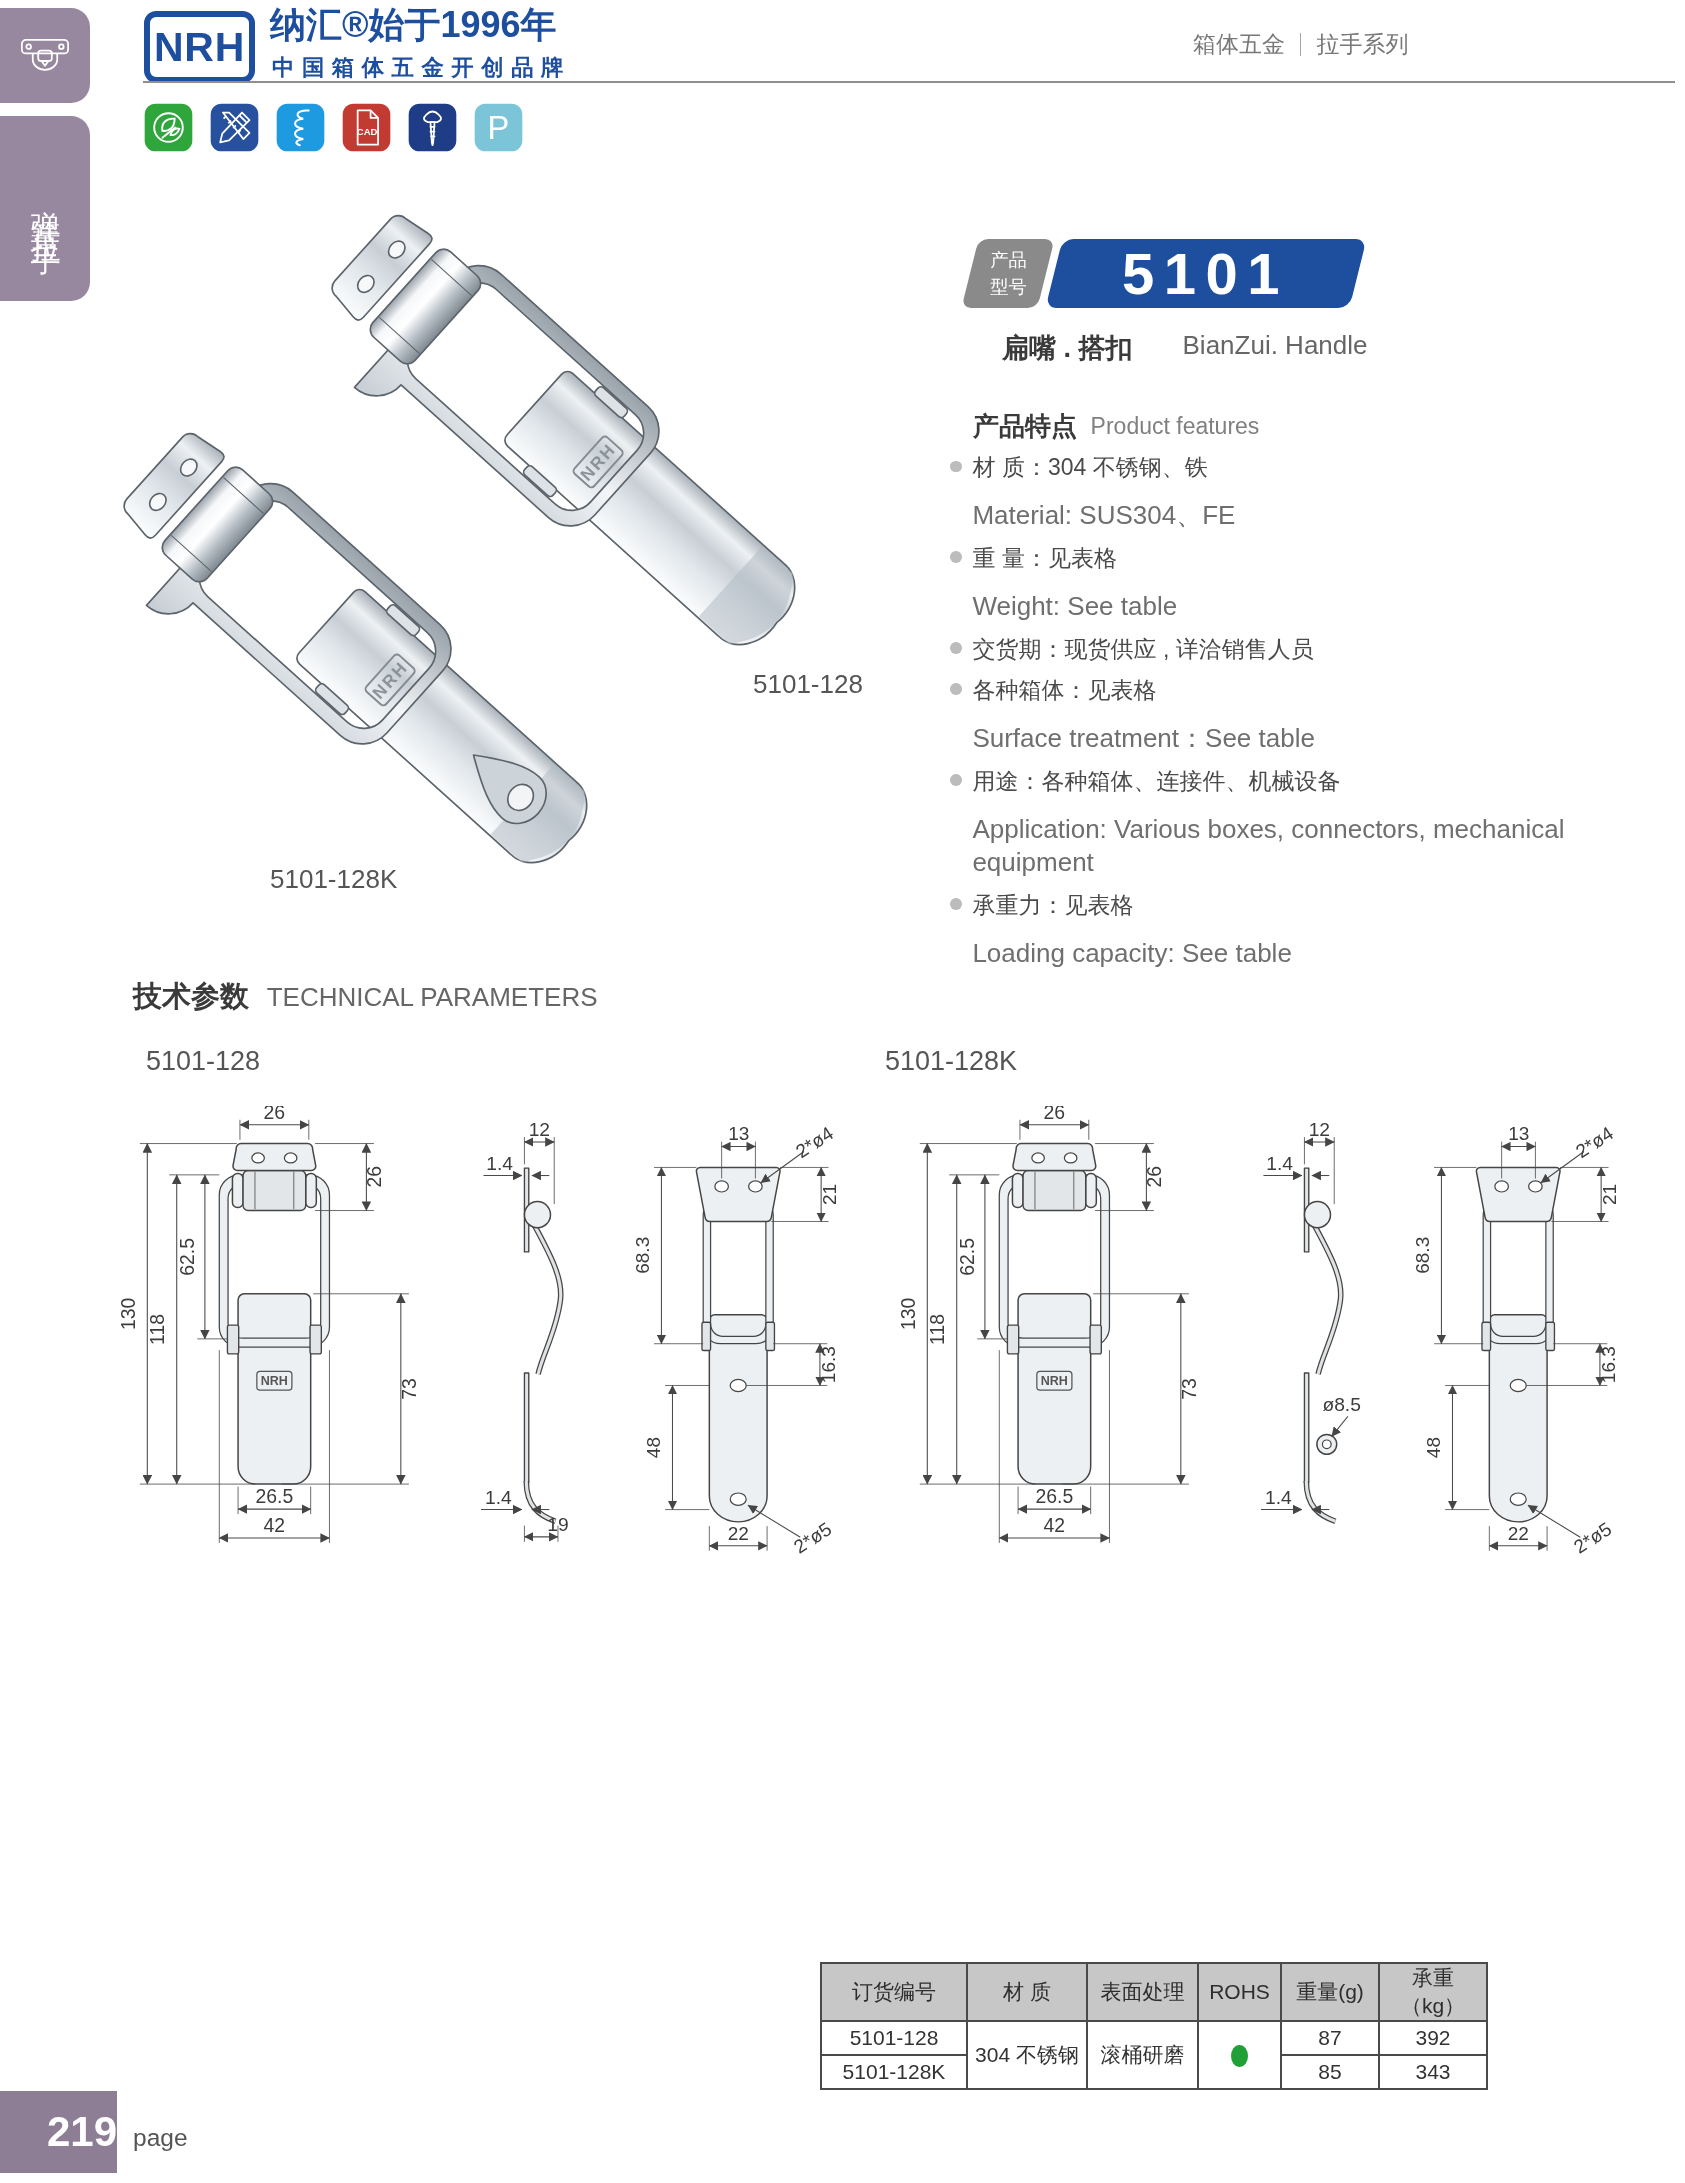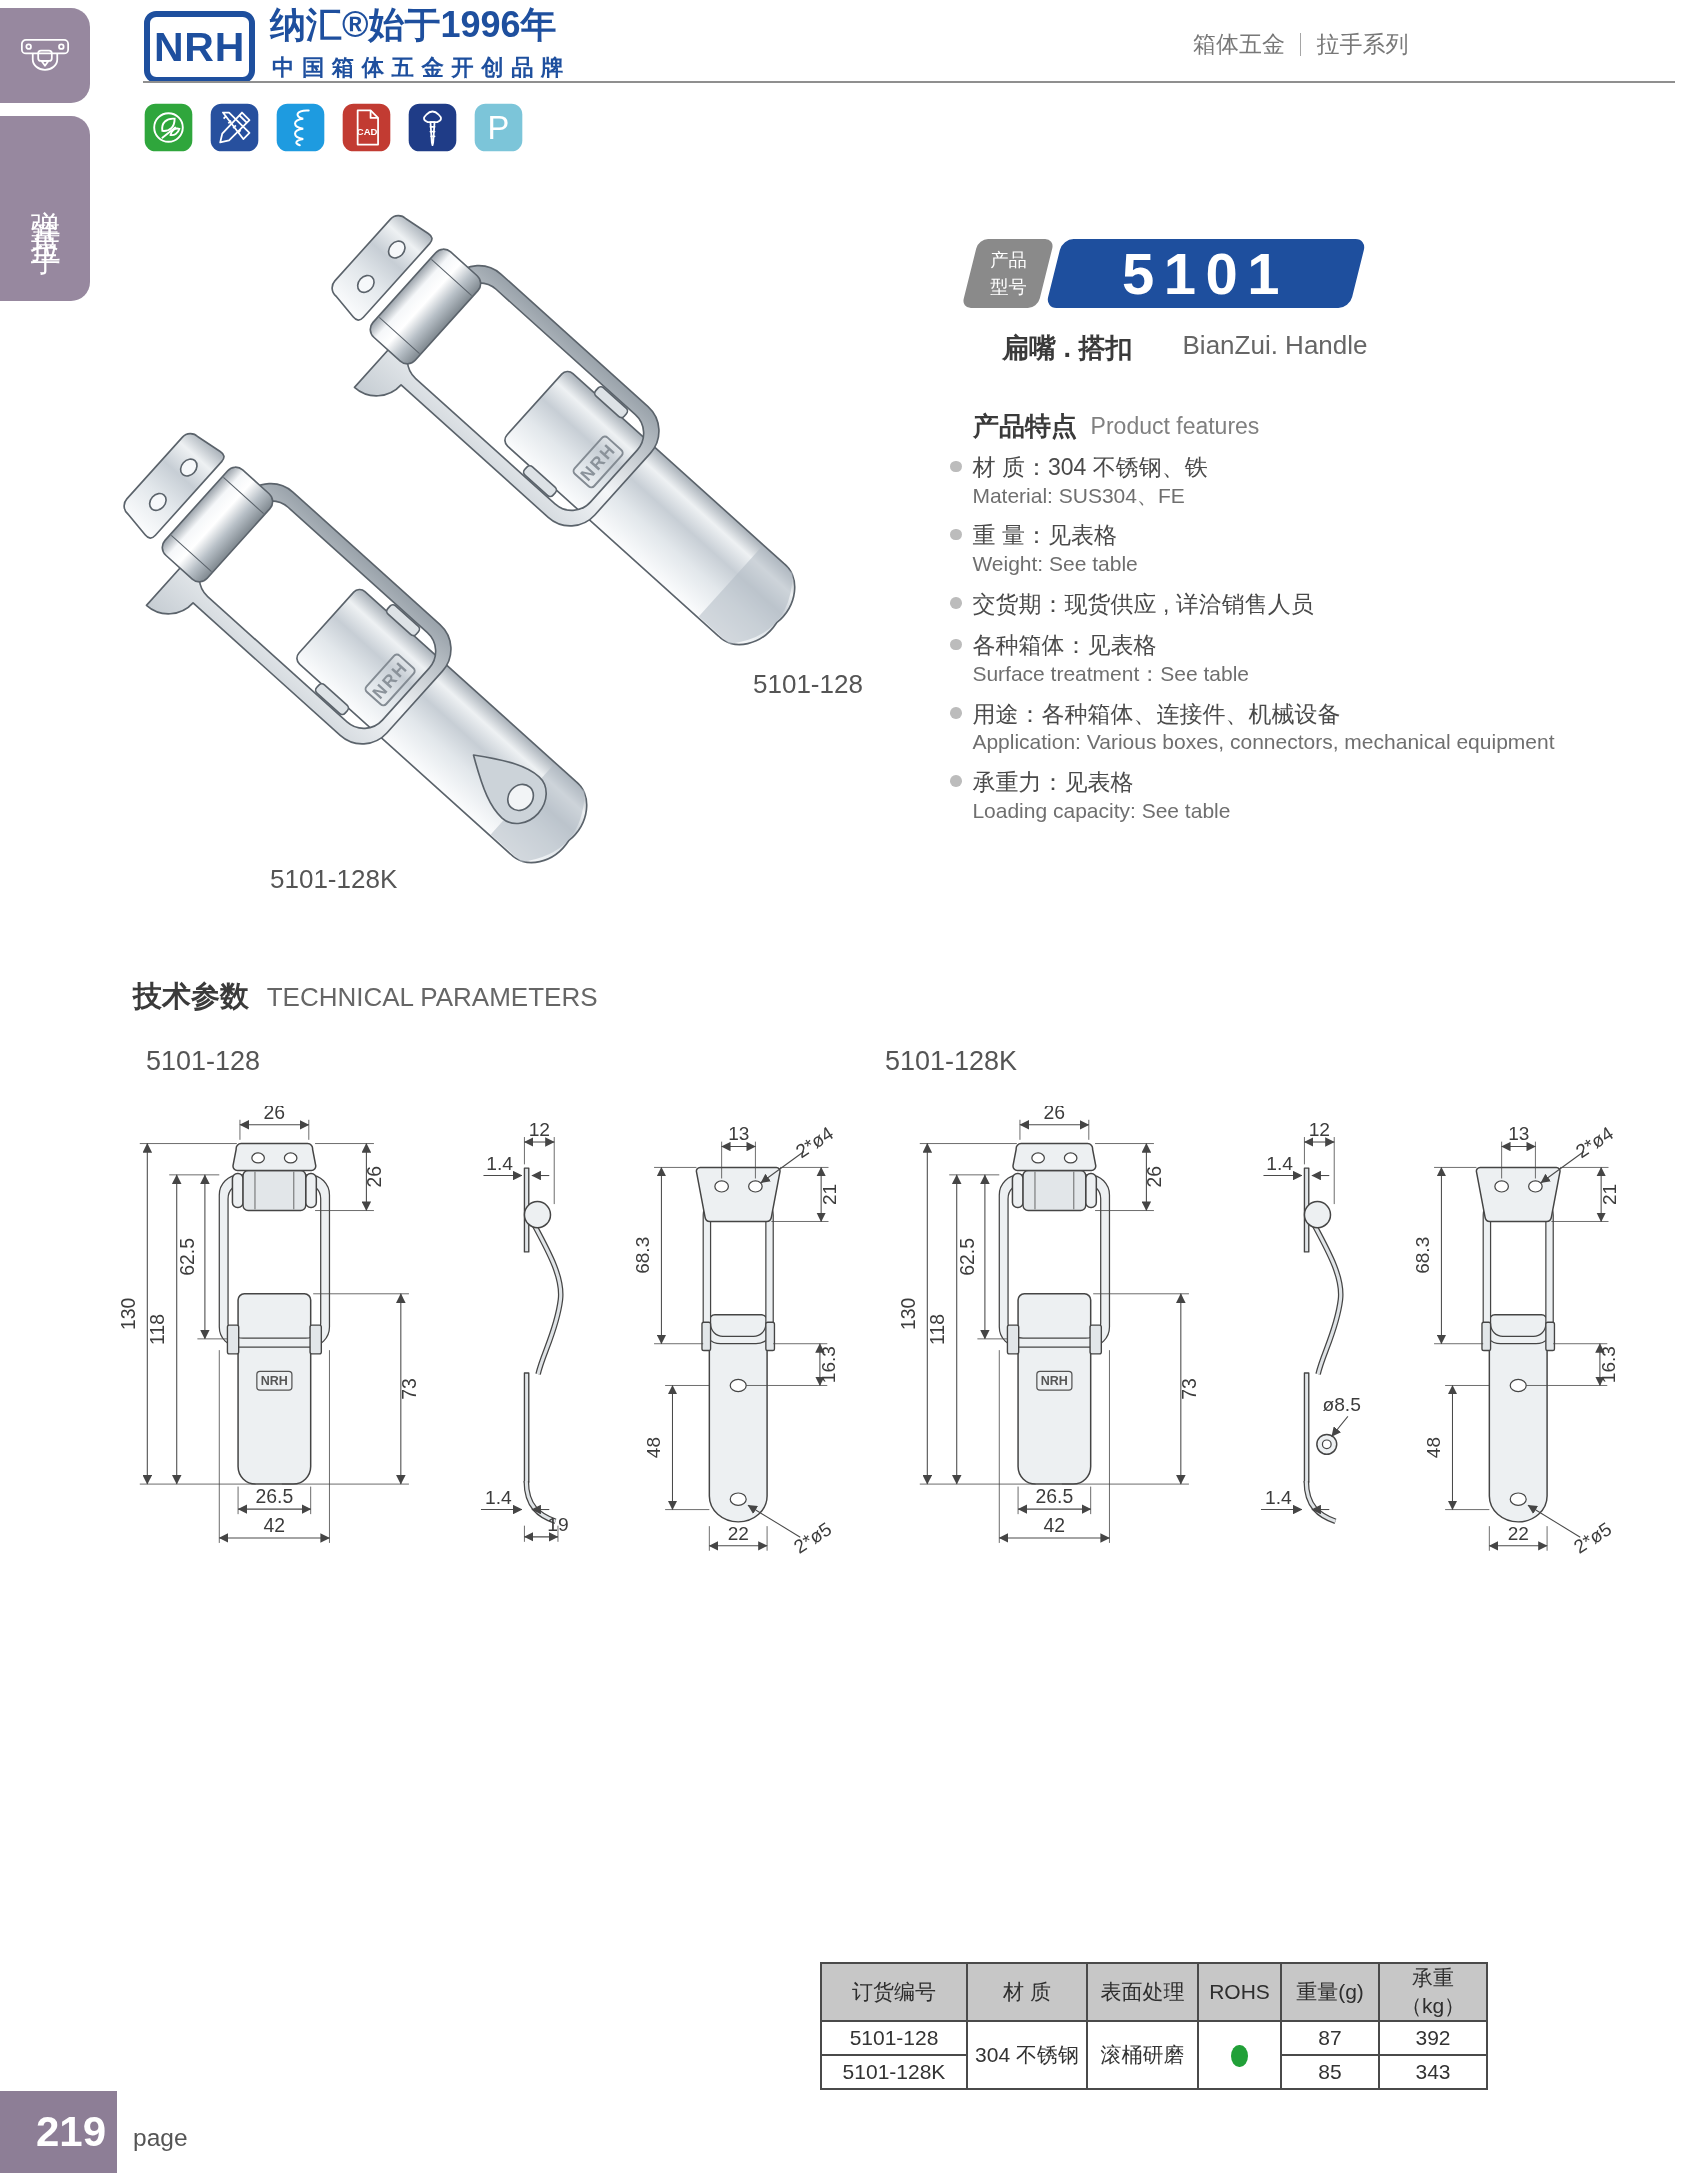--- a/index.html
+++ b/index.html
@@ -46,21 +46,21 @@
   .subtitle .cn{font-size:27px;font-weight:bold;color:#3a3a3a}
   .subtitle .en{font-size:26px;color:#666}
   .feat-title{position:absolute;left:973px;top:409px;display:flex;align-items:center;gap:13.6px}
   .feat-title .cn{font-size:26px;font-weight:bold;color:#3a3a3a}
   .feat-title .en{font-size:23px;color:#808080}
   .features{position:absolute;left:950px;top:453px;width:700px}
   .feat{margin-bottom:11.6px}
   .feat .cnline{display:flex;align-items:flex-start}
   .feat .dot{flex:0 0 auto;width:11.6px;height:11.6px;border-radius:50%;background:#bcbcbc;margin:7.5px 11px 0 0}
   .feat .cn{font-size:23px;color:#4a4a4a;line-height:1.3}
-  .feat .en{font-size:21px;color:#6f6f6f;margin-left:22.4px;margin-top:0;line-height:1.28}
+  .feat .en{font-size:26px;color:#6f6f6f;margin-left:22.4px;margin-top:16px;line-height:1.28}
 
   
   .tech-title{position:absolute;left:133px;top:977px;display:flex;align-items:baseline;gap:17.7px}
   .tech-title .cn{font-size:29px;font-weight:bold;color:#3a3a3a}
   .tech-title .en{font-size:26px;color:#666}
   .grp-label{position:absolute;font-size:27px;color:#555}
   .tech-row{position:absolute;left:116px;top:1106px;display:flex;align-items:flex-start;gap:11px}
   .grp{display:flex;align-items:flex-start;gap:11px}
   .grp2{margin-left:27px}
   .dwg{height:auto}
@@ -75,21 +75,21 @@
   .spec{position:absolute;left:820px;top:1962px;border-collapse:collapse;table-layout:fixed}
   .spec th,.spec td{border:2px solid #4a4a4a;text-align:center;vertical-align:middle;
                     font-weight:400;padding:0;font-size:21px;color:#333}
   .spec th{background:#c7c7c7;height:34px;font-size:21px;color:#2e2e2e}
   .spec td{height:32px;background:#fff}
   .rohs-dot{display:inline-block;width:16.3px;height:22px;border-radius:50%;vertical-align:middle}
 
   
   .page-box{position:absolute;left:0;top:2091px;width:117px;height:82px;background:#8d7e96;
             color:#fff;font-size:42px;font-weight:bold;display:flex;align-items:center;
-            justify-content:flex-end;padding-right:11px;box-sizing:border-box}
+            justify-content:flex-end;box-sizing:border-box}
   .page-word{position:absolute;left:133px;top:2124px;font-size:24.5px;color:#555}
 </style>
 </head>
 <body>
 
 <svg width="0" height="0" style="position:absolute" aria-hidden="true">
   <defs>
     <marker id="arw" viewBox="0 0 10 10" refX="9.5" refY="5" markerWidth="9" markerHeight="9" orient="auto-start-reverse">
       <path d="M0,0 L10,5 L0,10 z" fill="#454545"></path>
     </marker>

